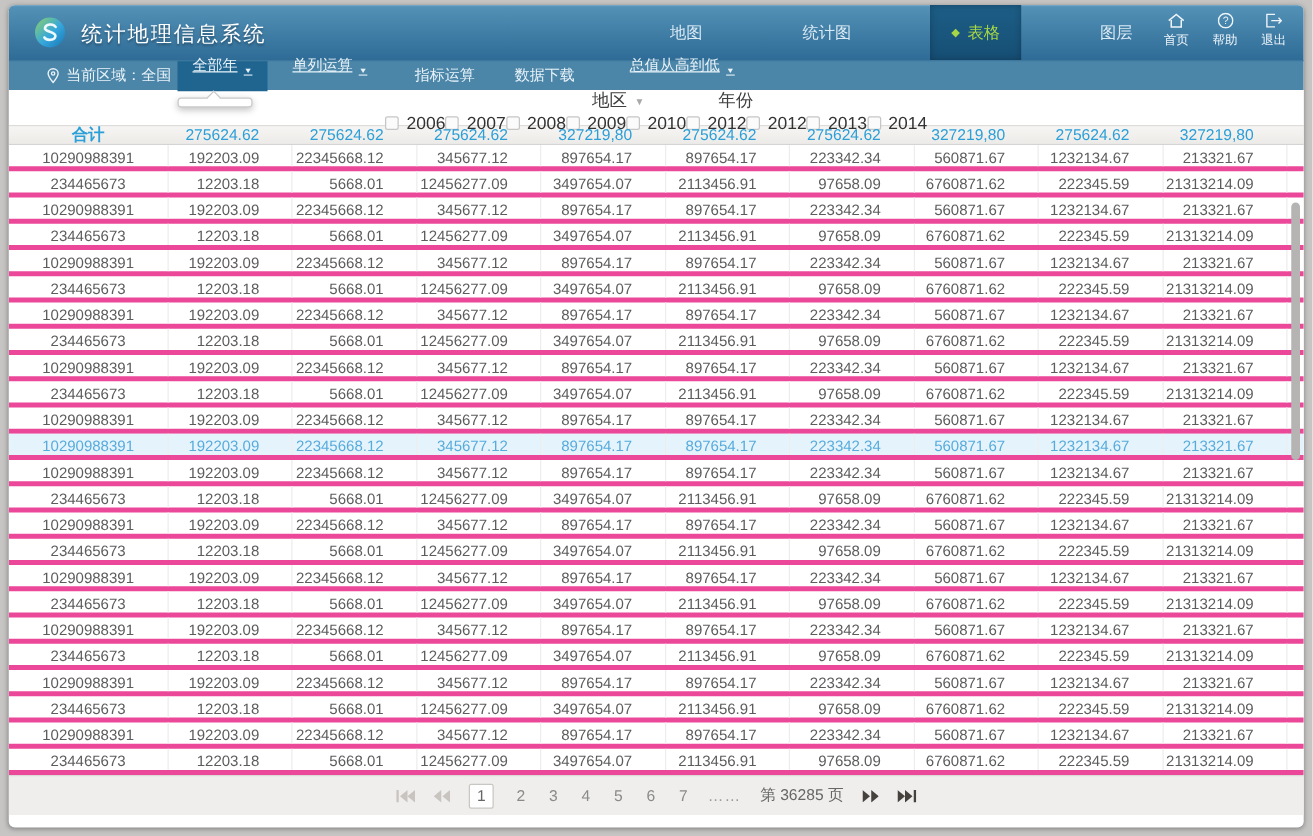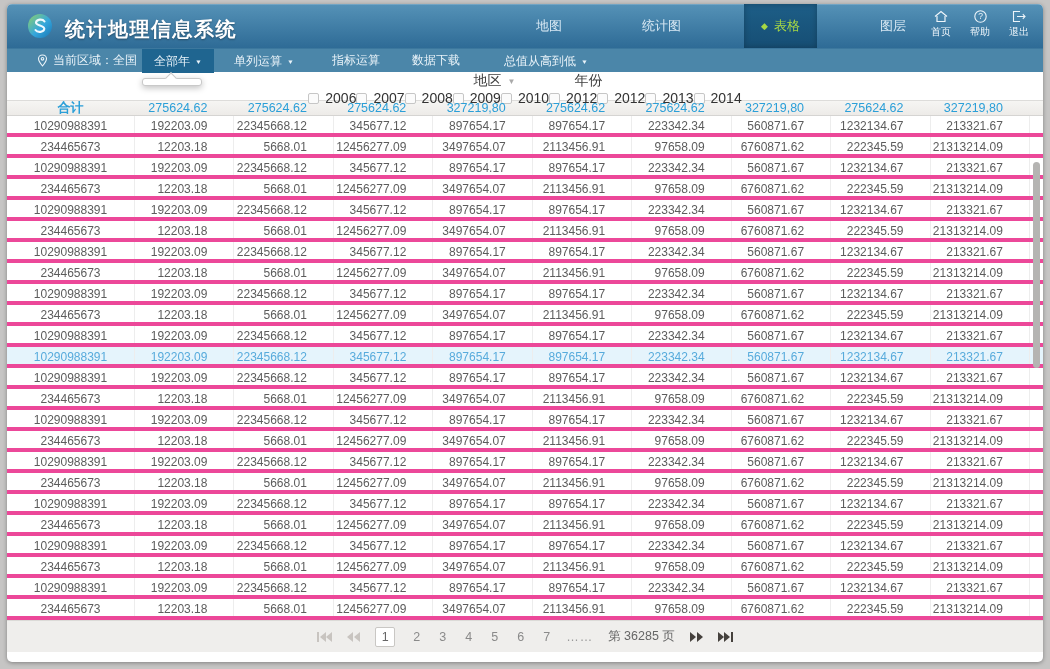--- a/index.html
+++ b/index.html
@@ -16,21 +16,21 @@
   }
   
   .navbar {
     height:44px; position:relative;
     background:linear-gradient(#5592b7,#2e6b96);
     box-shadow:inset 0 1px 0 rgba(255,255,255,.18);
   }
   .logo { position:absolute; left:20px; top:9px; width:26px; height:26px; }
   .app-title {
     position:absolute; left:58px; top:12px;
-    font-size:20px; font-weight:bold; color:#fff; letter-spacing:1.5px;
+    font-size:17px; font-weight:normal; color:#fff; letter-spacing:1.5px;
     text-shadow:0 1px 2px rgba(0,0,0,.35);
   }
   .nav-tabs { position:absolute; left:512px; top:0; height:44px; display:flex;gap:46px; }
   .tab {
     height:100%; display:flex; align-items:center; padding:0 17px;
     color:#d9e9f4; font-size:13px; cursor:pointer;
   }
   .tab.active {
     background:linear-gradient(#1d5e87,#164e74);
     color:#a6d744; box-shadow:inset 0 0 6px rgba(0,0,0,.25);
@@ -41,21 +41,21 @@
     width:32px; display:flex; flex-direction:column; align-items:center; gap:2px;
     color:#eef5fa; font-size:10px; cursor:pointer;
   }
   
   .toolbar {
     height:24px; background:#4b86a9; display:flex; align-items:stretch;
     color:#e9f3f9; font-size:12px; position:relative; z-index:40;
     border-top:1px solid #3c789e;
   }
   .tb-info { display:flex; align-items:center; gap:5px; }
-  .tb-btn { display:flex; align-items:center; padding:12px 12px; cursor:pointer; position:relative; }
+  .tb-btn { display:flex; align-items:flex-end; padding:12px 12px; cursor:pointer; position:relative;text-decoration:underline; }
   .tb-btn.active { background:#1f6590; }
   .caret { font-size:7px; margin-left:5px; transform:scaleY(.85); }
   .tb-region { margin-left:30px; } .tb-indicator { margin-left:18px; }
   .tb-year { margin-left:5px; } .tb-single { margin-left:8px; }
   .tb-calc { margin-left:26px; } .tb-download { margin-left:32px;justify-content:flex-end; }
   .tb-sort { margin-left:32px; }
   
   .dropdown {
     position:absolute; top:29px; left:0; width:60px;
     background:#fff; border:1px solid #c9c9c9; border-radius:3px;

